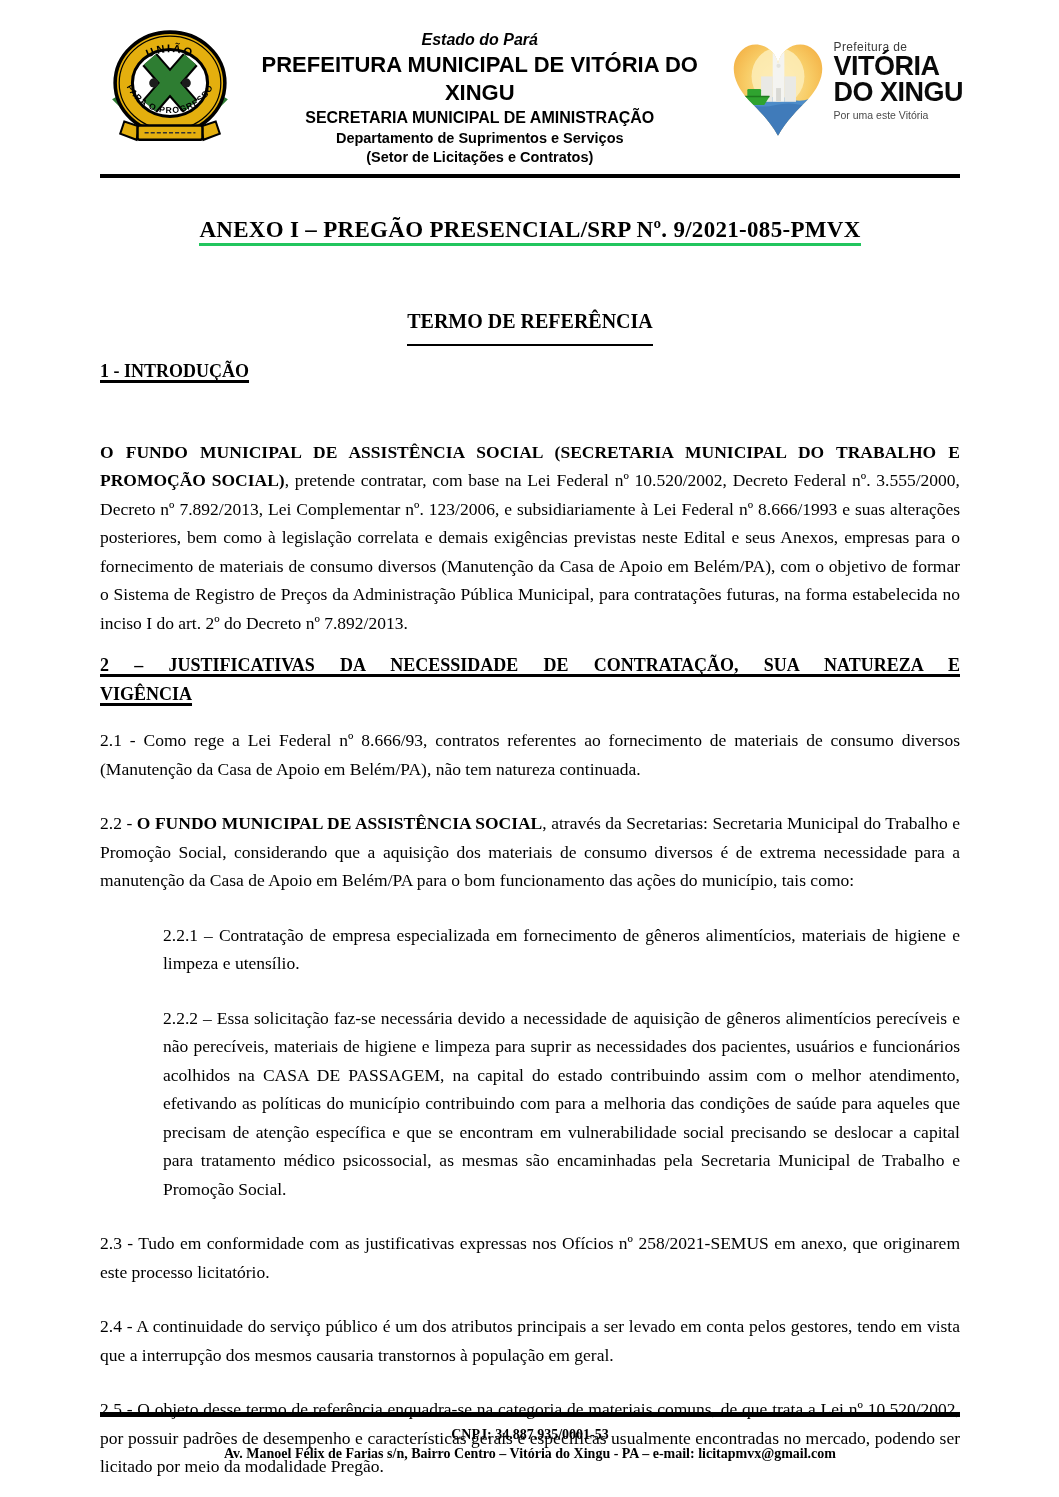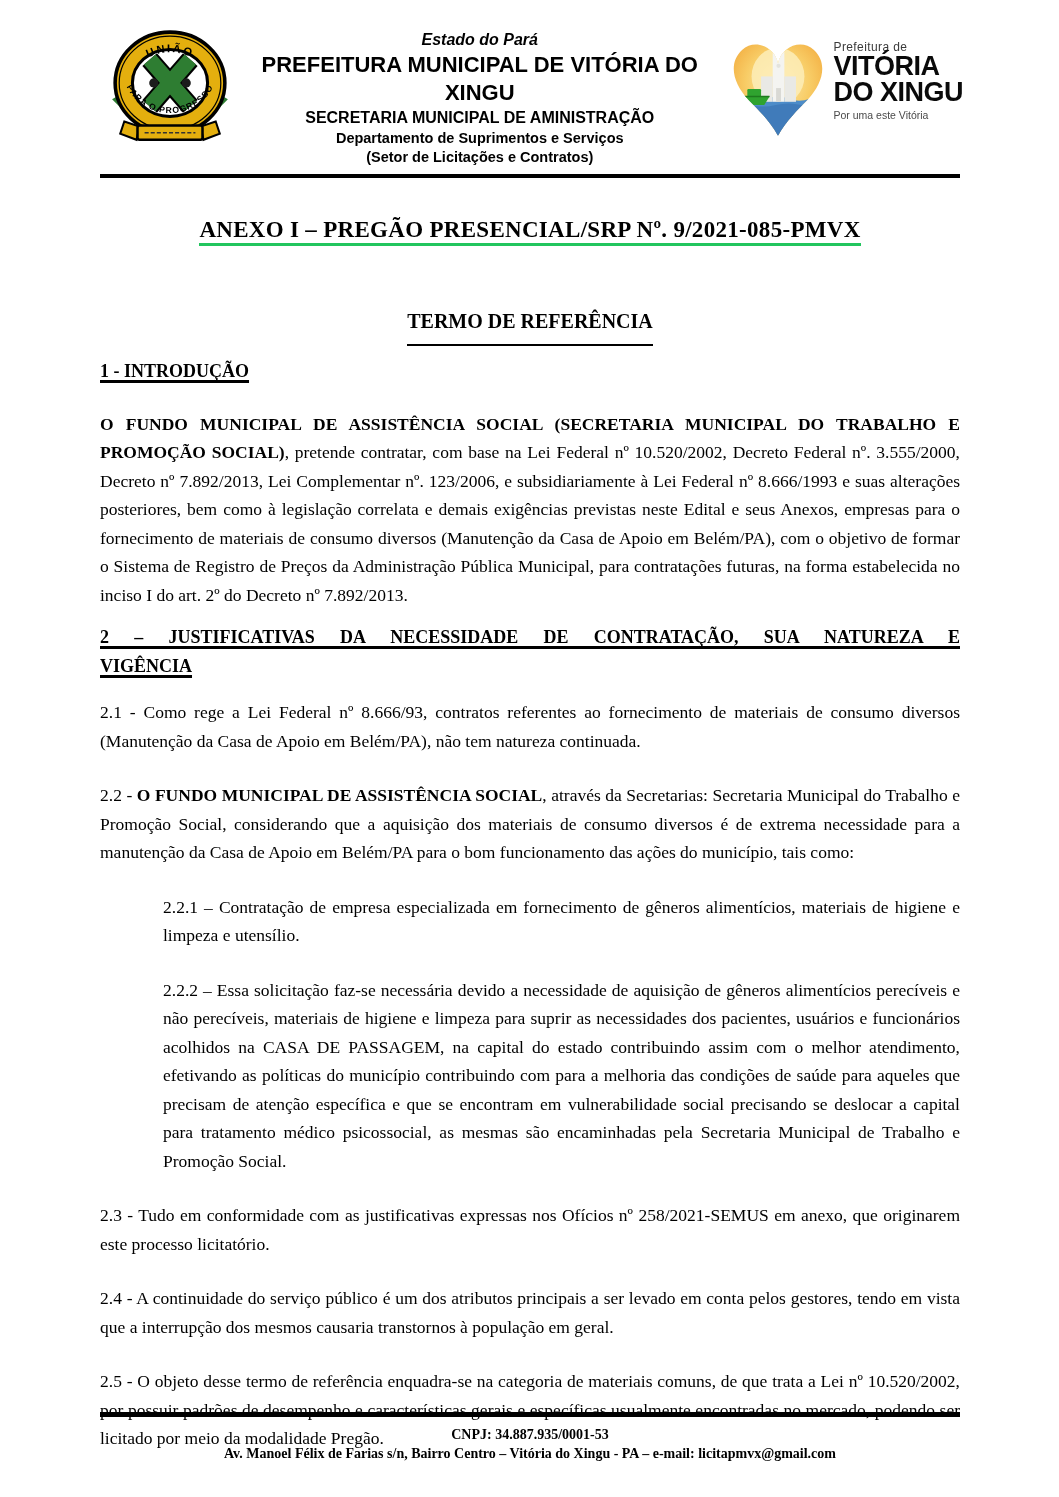--- a/index.html
+++ b/index.html
@@ -81,21 +81,21 @@
   }
   .h-intro{margin-top:22px;text-align:left;}
   .h-sec2{margin-top:14px;}
   .h-sec2 .stretch{
     display:block;
     text-align:justify;
     text-align-last:justify;
   }
   .h-sec2 .last{display:block;text-align:left;}
   p.body-par{margin:26px 0 0 0;}
-  p.first-par{margin-top:24px;}
+  p.first-par{margin-top:52px;}
   p.tight-par{margin-top:18px;}
   p.indent-par{margin-left:63px;}
   
   .footer{
     position:absolute;
     left:100px;right:99px;top:1412px;
     text-align:center;
     font-weight:bold;
   }
   .footer-rule{height:5px;background:#000;}

